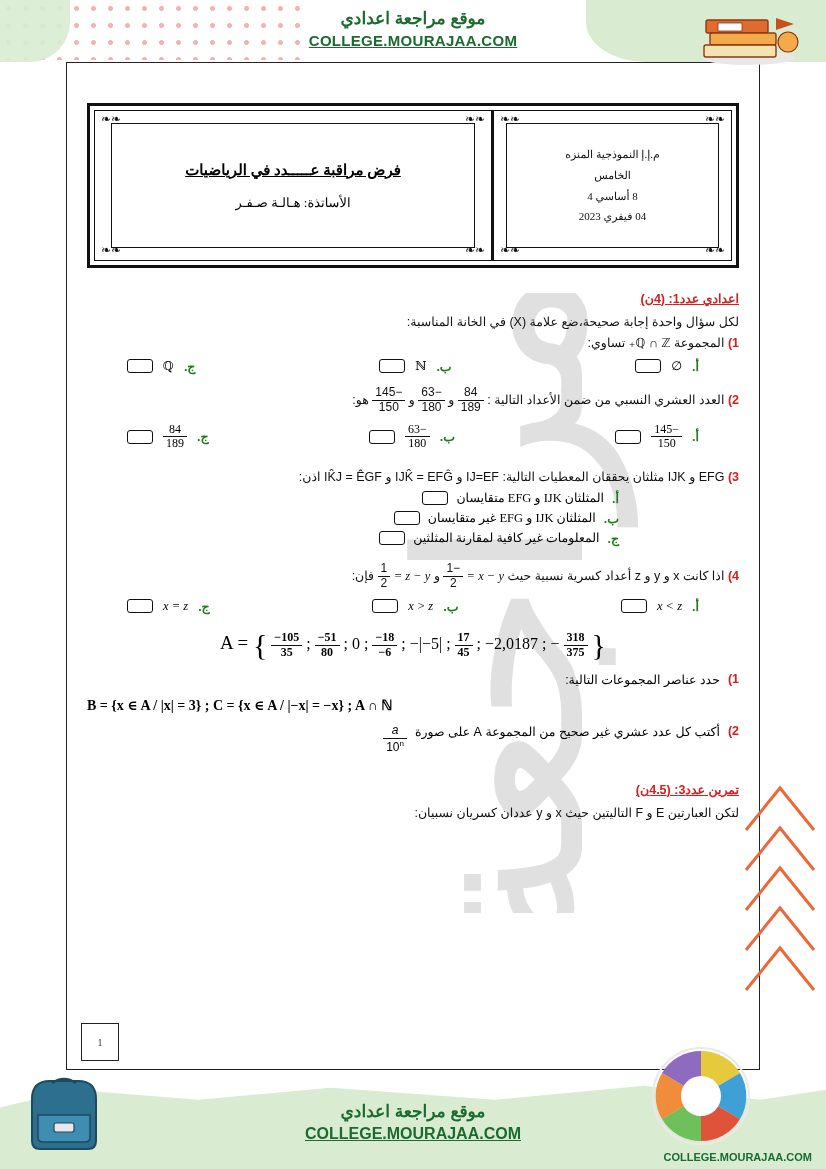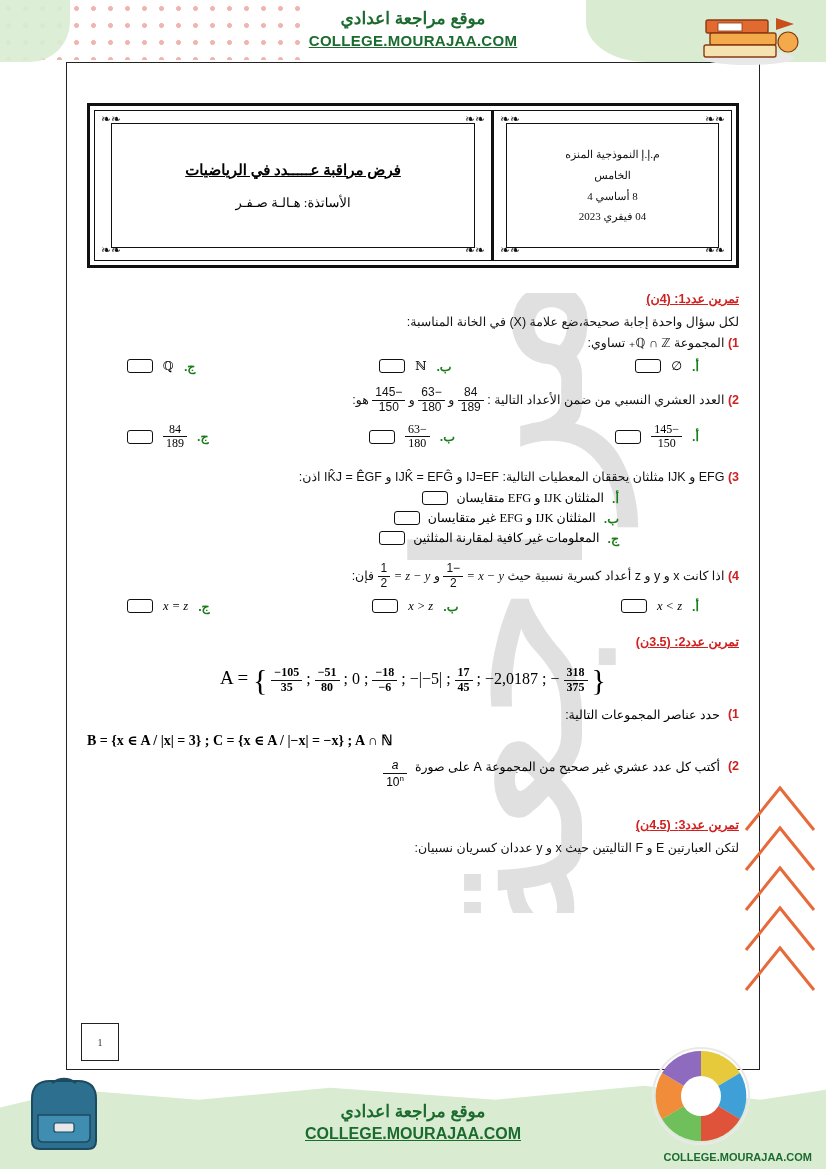--- a/index.html
+++ b/index.html
@@ -191,21 +191,21 @@
         <div class="hdr-left-in">
           <div class="hdr-title">فرض مراقبة عـــــدد في الرياضيات</div>
           <div class="hdr-sub">الأساتذة:  هـالـة صـفـر</div>
         </div>
       </div>
     </div>
   </div>
 
   <div class="content">
 
-    <div class="ex-title">تمرين عدد1: (4ن)</div>
+    <div class="ex-title">اعدادي عدد1: (4ن)</div>
     <div class="line">لكل سؤال واحدة إجابة صحيحة،ضع علامة (X) في الخانة المناسبة:</div>
 
     <div class="line">
       <span class="qnum">1)</span>
       <span>المجموعة ℚ ∩ ℤ₊ تساوي:</span>
     </div>
     <div class="choice-row">
       <div class="choice">
         <span class="lbl">أ.</span>
         <span>∅</span>
@@ -318,21 +318,20 @@
         <span class="math">x &gt; z</span>
         <span class="box"></span>
       </div>
       <div class="choice">
         <span class="lbl">ج.</span>
         <span class="math">x = z</span>
         <span class="box"></span>
       </div>
     </div>
 
-    <div class="ex-title" style="margin-top:20px;">تمرين عدد2: (3.5ن)</div>
 
     <div class="big-eq">
       <span style="font-size:19px;">A = </span>
       <span style="font-size:30px; vertical-align:-6px;">{</span>
       <span class="frac" style="font-weight:bold;"><span class="num">−105</span><span class="den">35</span></span>
       <span> ; </span>
       <span class="frac" style="font-weight:bold;"><span class="num">−51</span><span class="den">80</span></span>
       <span> ; 0 ; </span>
       <span class="frac" style="font-weight:bold;"><span class="num">−18</span><span class="den">−6</span></span>
       <span> ; −|−5| ; </span>

